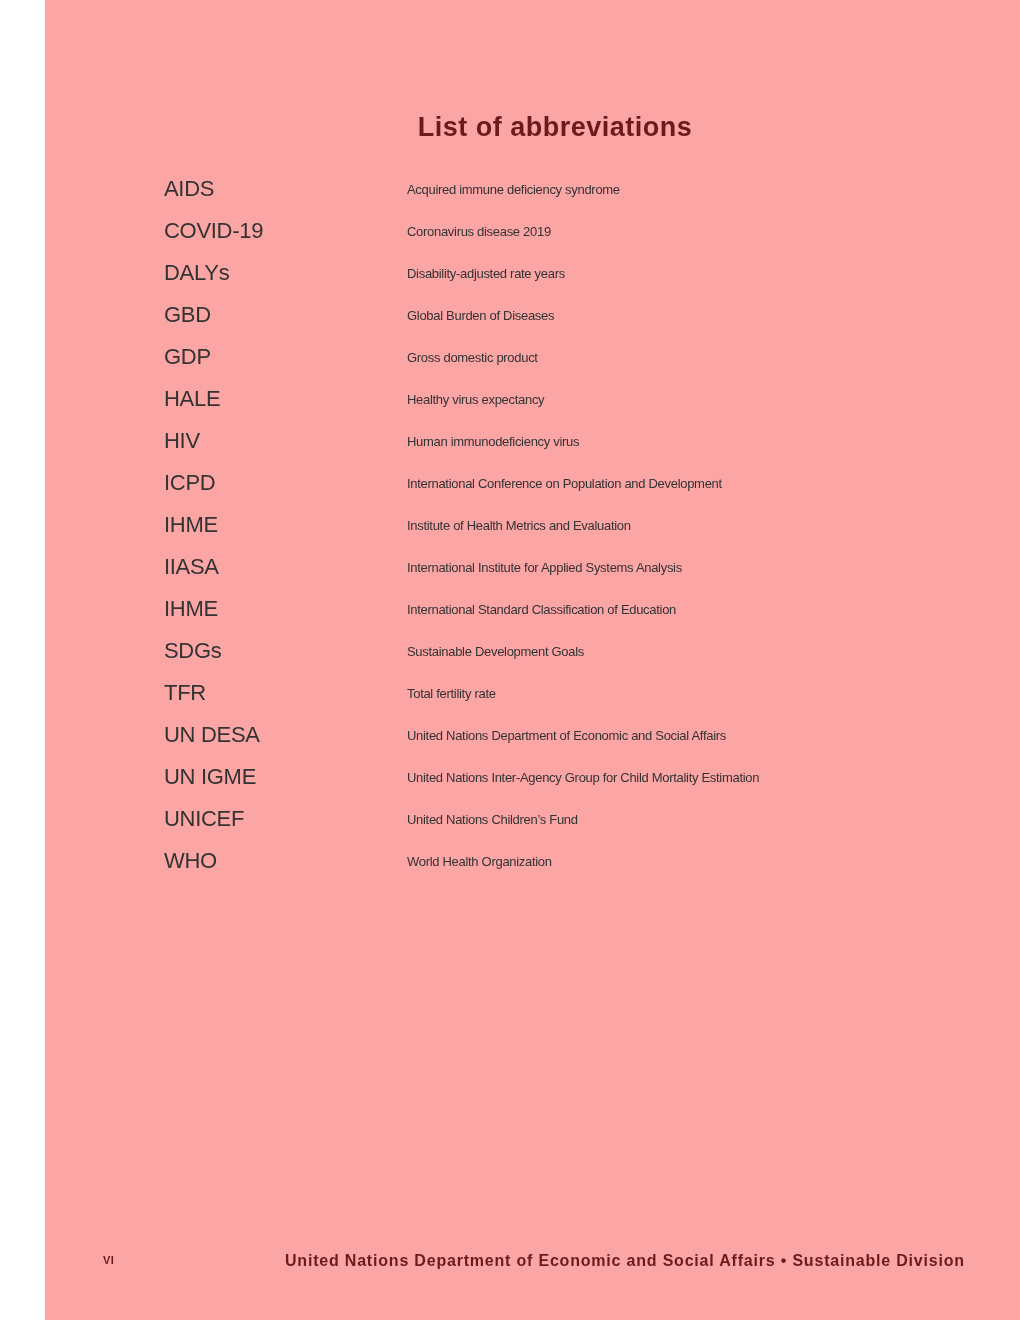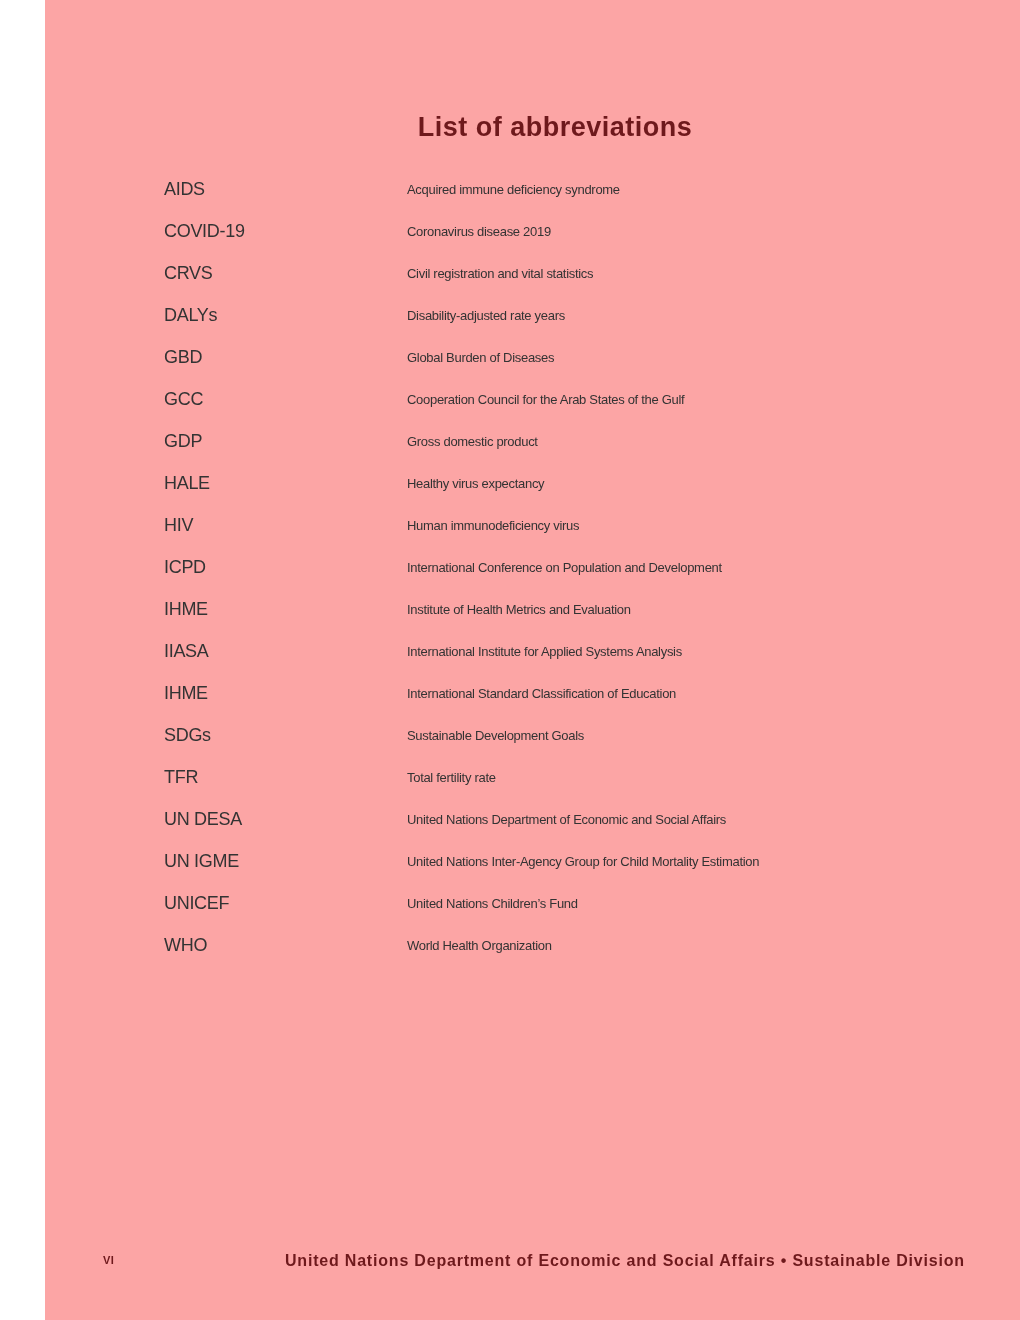--- a/index.html
+++ b/index.html
@@ -34,21 +34,21 @@
     left: 119px;
     right: 60px;
   }
   .row {
     display: flex;
     height: 42px;
     align-items: center;
   }
   .abbr {
     flex: 0 0 243px;
-    font-size: 18px;
+    font-size: 22px;
     color: #333333;
     letter-spacing: -0.3px;
   }
   .def {
     flex: 1 1 auto;
     font-size: 13px;
     color: #333333;
     letter-spacing: -0.3px;
   }
   .footer {
@@ -90,34 +90,26 @@
   <div class="abbr-list">
       <div class="row">
         <span class="abbr">AIDS</span>
         <span class="def">Acquired immune deficiency syndrome</span>
       </div>
       <div class="row">
         <span class="abbr">COVID-19</span>
         <span class="def">Coronavirus disease 2019</span>
       </div>
       <div class="row">
-        <span class="abbr">CRVS</span>
-        <span class="def">Civil registration and vital statistics</span>
-      </div>
-      <div class="row">
         <span class="abbr">DALYs</span>
         <span class="def">Disability-adjusted rate years</span>
       </div>
       <div class="row">
         <span class="abbr">GBD</span>
         <span class="def">Global Burden of Diseases</span>
-      </div>
-      <div class="row">
-        <span class="abbr">GCC</span>
-        <span class="def">Cooperation Council for the Arab States of the Gulf</span>
       </div>
       <div class="row">
         <span class="abbr">GDP</span>
         <span class="def">Gross domestic product</span>
       </div>
       <div class="row">
         <span class="abbr">HALE</span>
         <span class="def">Healthy virus expectancy</span>
       </div>
       <div class="row">

